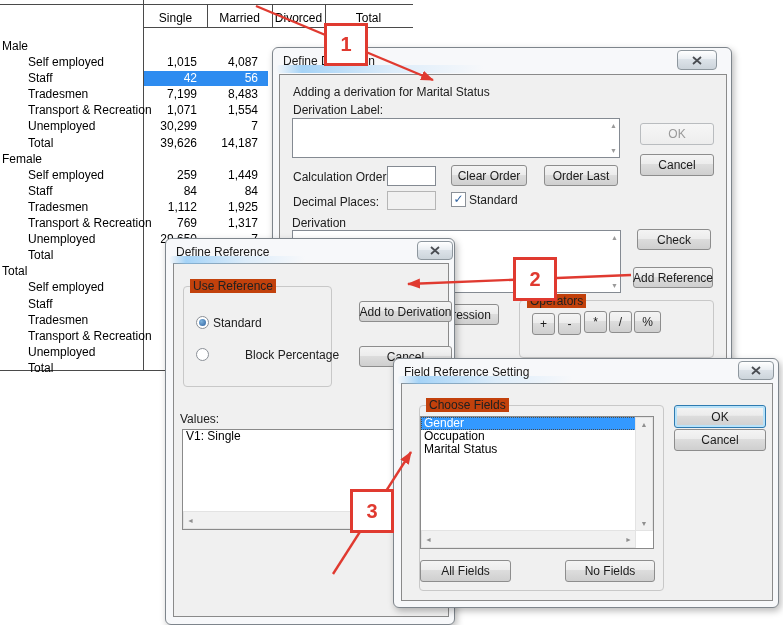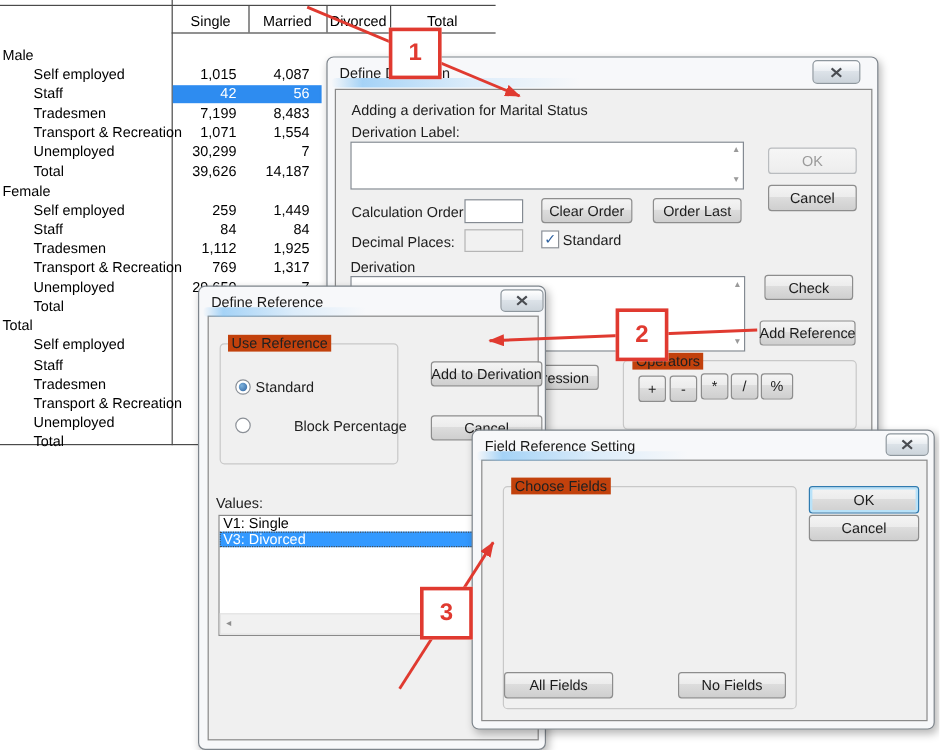--- a/index.html
+++ b/index.html
@@ -253,41 +253,55 @@
       <div class="radio" style="left:22px;top:84px;"></div>
       <div class="slabel" style="left:39px;top:84px;margin-left:32px;">Block Percentage</div>
 
       <div class="btn" style="left:185px;top:37px;width:91px;height:19px;">Add to Derivation</div>
       <div class="btn" style="left:185px;top:82px;width:91px;height:19px;">Cancel</div>
 
       <div class="slabel" style="left:6px;top:148px;">Values:</div>
       <div class="list" style="left:8px;top:165px;width:258px;height:99px;">
         <div id="values-list">
             <div class="li">V1: Single</div>
-            <div class="li sel">V3: Divorced</div>
           </div>
         <div class="sb" style="left:0;right:0;bottom:0;height:16px;">
           <span>◄</span>
           <span>►</span>
         </div>
       </div>
     </div>
   </div>
 
   <div class="dlg z30" style="left:393px;top:330px;width:384px;height:248px;">
     <div class="dlg-title">Field Reference Setting</div>
     <div class="glass" style="width:220px;"></div>
     <div class="close" style="left:344px;top:2px;width:34px;height:17px;">
       <svg width="10" height="9" viewBox="0 0 10 9">
           <path d="M1 1 L9 8 M9 1 L1 8" stroke="#4a4d52" stroke-width="1.8" fill="none"></path>
         </svg>
     </div>
     <div class="panel" style="left:7px;top:24px;width:370px;height:216px;">
       <div class="group" style="left:17px;top:21px;width:243px;height:184px;"></div>
       <div class="glabel" style="left:24px;top:14px;">Choose Fields</div>
+      <div class="list" style="left:18px;top:32px;width:232px;height:131px;">
+        <div id="fields-list" style="margin-right:17px;">
+            <div class="li sel">Gender</div>
+            <div class="li">Occupation</div>
+            <div class="li">Marital Status</div>
+          </div>
+        <div class="sb v" style="top:0;right:0;width:16px;height:112px;">
+          <span>▲</span>
+          <span>▼</span>
+        </div>
+        <div class="sb" style="left:0;bottom:0;right:17px;height:16px;">
+          <span>◄</span>
+          <span>►</span>
+        </div>
+      </div>
       <div class="btn def" style="left:272px;top:21px;width:90px;height:21px;">OK</div>
       <div class="btn" style="left:272px;top:45px;width:90px;height:20px;">Cancel</div>
       <div class="btn" style="left:18px;top:176px;width:89px;height:20px;">All Fields</div>
       <div class="btn" style="left:163px;top:176px;width:88px;height:20px;">No Fields</div>
     </div>
   </div>
 
   <svg class="overlay" width="783" height="625">
     <defs>
       <marker id="ah" markerUnits="userSpaceOnUse" markerWidth="16" markerHeight="12" refX="12" refY="5" orient="auto">

